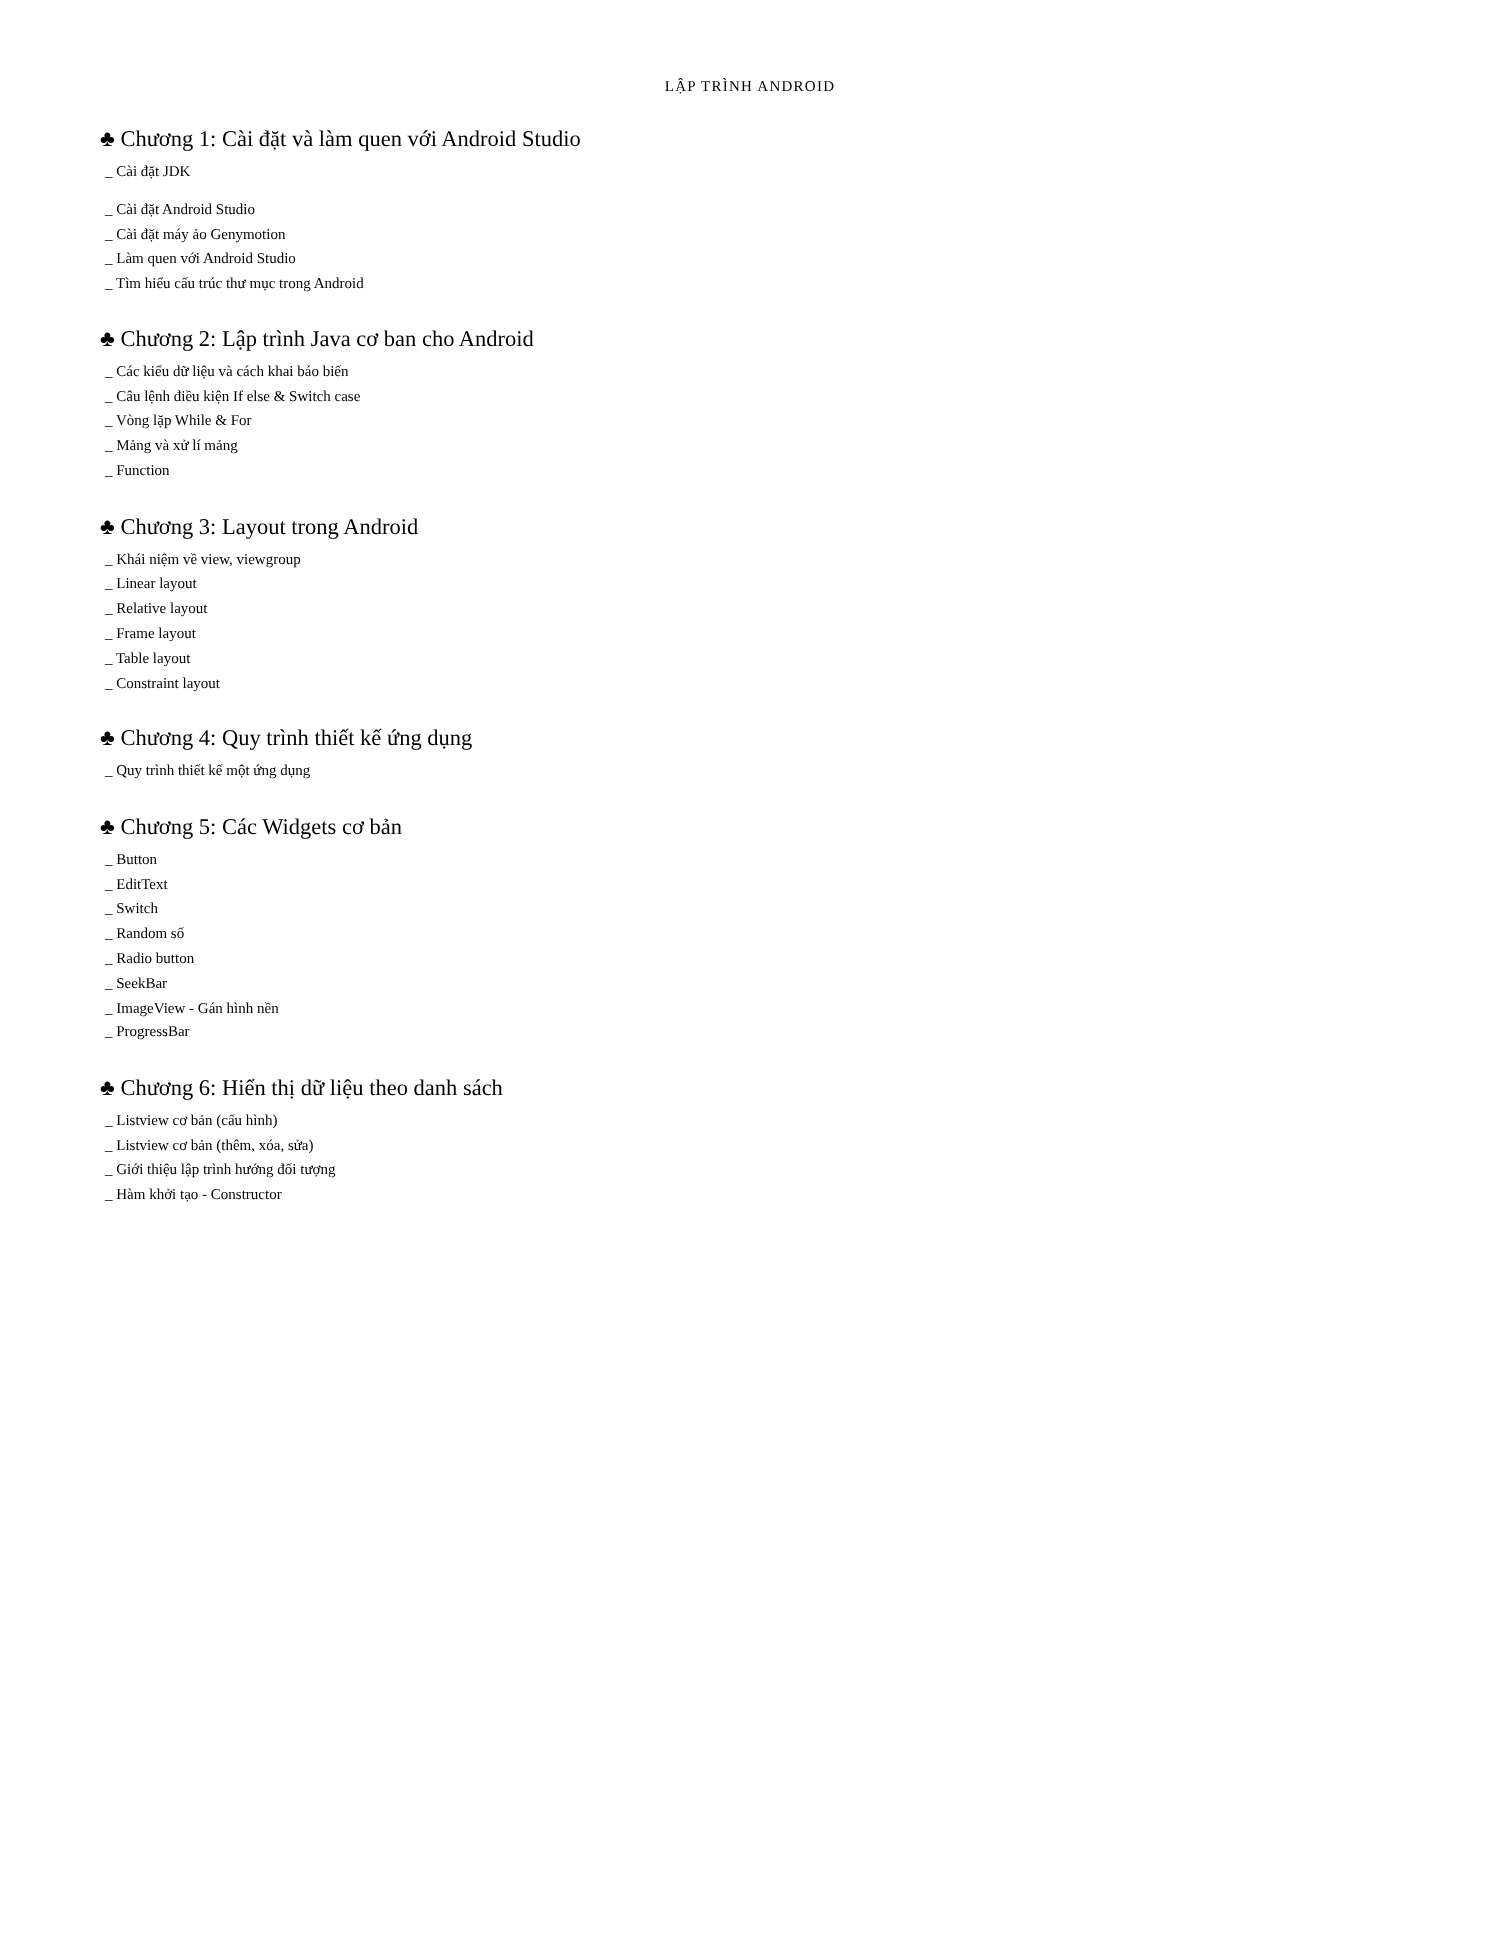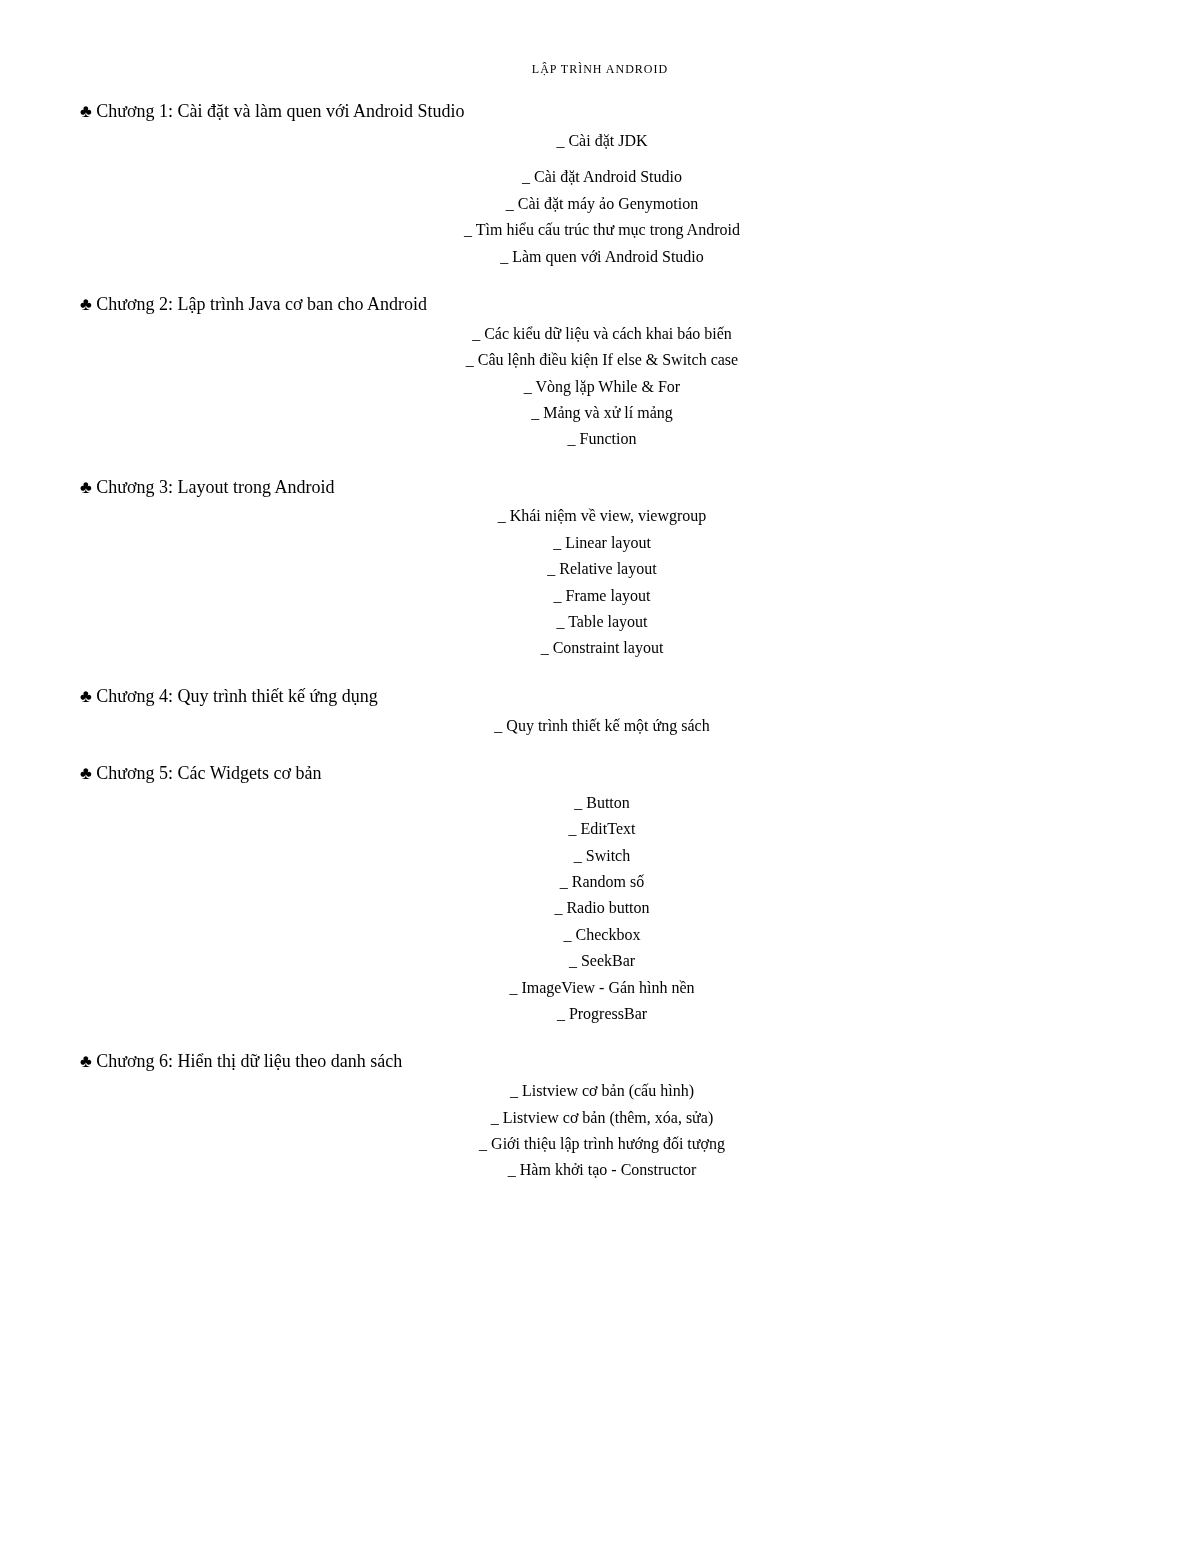--- a/index.html
+++ b/index.html
@@ -31,74 +31,72 @@
       margin-bottom: 20px;
     }
 
     .chapter-header {
       font-size: 18px;
       font-weight: normal;
       margin-bottom: 2px;
     }
 
     .chapter-item {
-      font-size: 16px;
+      font-size: 12px;
       padding-left: 4px;
       line-height: 1.65;
-      text-align: center;
     }
 
     .spacer {
       height: 10px;
     }
   </style>
 </head>
 <body>
 
 <h1 class="page-title">LẬP TRÌNH ANDROID</h1>
 
 <div id="chapters-container">
 <div class="chapter-section">
       <div class="chapter-header">♣ Chương 1: Cài đặt và làm quen với Android Studio</div>
       <div class="chapter-item">_ Cài đặt JDK</div>
       <div class="spacer"></div>
       <div class="chapter-item">_ Cài đặt Android Studio</div>
       <div class="chapter-item">_ Cài đặt máy ảo Genymotion</div>
+      <div class="chapter-item">_ Làm quen với Android Studio</div>
       <div class="chapter-item">_ Tìm hiểu cấu trúc thư mục trong Android</div>
-      <div class="chapter-item">_ Làm quen với Android Studio</div>
     </div>
     <div class="chapter-section">
       <div class="chapter-header">♣ Chương 2: Lập trình Java cơ ban cho Android</div>
       <div class="chapter-item">_ Các kiểu dữ liệu và cách khai báo biến</div>
       <div class="chapter-item">_ Câu lệnh điều kiện If else &amp; Switch case</div>
       <div class="chapter-item">_ Vòng lặp While &amp; For</div>
       <div class="chapter-item">_ Mảng và xử lí mảng</div>
       <div class="chapter-item">_ Function</div>
     </div>
     <div class="chapter-section">
       <div class="chapter-header">♣ Chương 3: Layout trong Android</div>
       <div class="chapter-item">_ Khái niệm về view, viewgroup</div>
       <div class="chapter-item">_ Linear layout</div>
       <div class="chapter-item">_ Relative layout</div>
       <div class="chapter-item">_ Frame layout</div>
       <div class="chapter-item">_ Table layout</div>
       <div class="chapter-item">_ Constraint layout</div>
     </div>
     <div class="chapter-section">
       <div class="chapter-header">♣ Chương 4: Quy trình thiết kế ứng dụng</div>
-      <div class="chapter-item">_ Quy trình thiết kế một ứng sách</div>
+      <div class="chapter-item">_ Quy trình thiết kế một ứng dụng</div>
     </div>
     <div class="chapter-section">
       <div class="chapter-header">♣ Chương 5: Các Widgets cơ bản</div>
       <div class="chapter-item">_ Button</div>
       <div class="chapter-item">_ EditText</div>
       <div class="chapter-item">_ Switch</div>
       <div class="chapter-item">_ Random số</div>
       <div class="chapter-item">_ Radio button</div>
-      <div class="chapter-item">_ Checkbox</div>
       <div class="chapter-item">_ SeekBar</div>
       <div class="chapter-item">_ ImageView - Gán hình nền</div>
       <div class="chapter-item">_ ProgressBar</div>
     </div>
     <div class="chapter-section">
       <div class="chapter-header">♣ Chương 6: Hiển thị dữ liệu theo danh sách</div>
       <div class="chapter-item">_ Listview cơ bản (cấu hình)</div>
       <div class="chapter-item">_ Listview cơ bản (thêm, xóa, sửa)</div>
       <div class="chapter-item">_ Giới thiệu lập trình hướng đối tượng</div>
       <div class="chapter-item">_ Hàm khởi tạo - Constructor</div>

